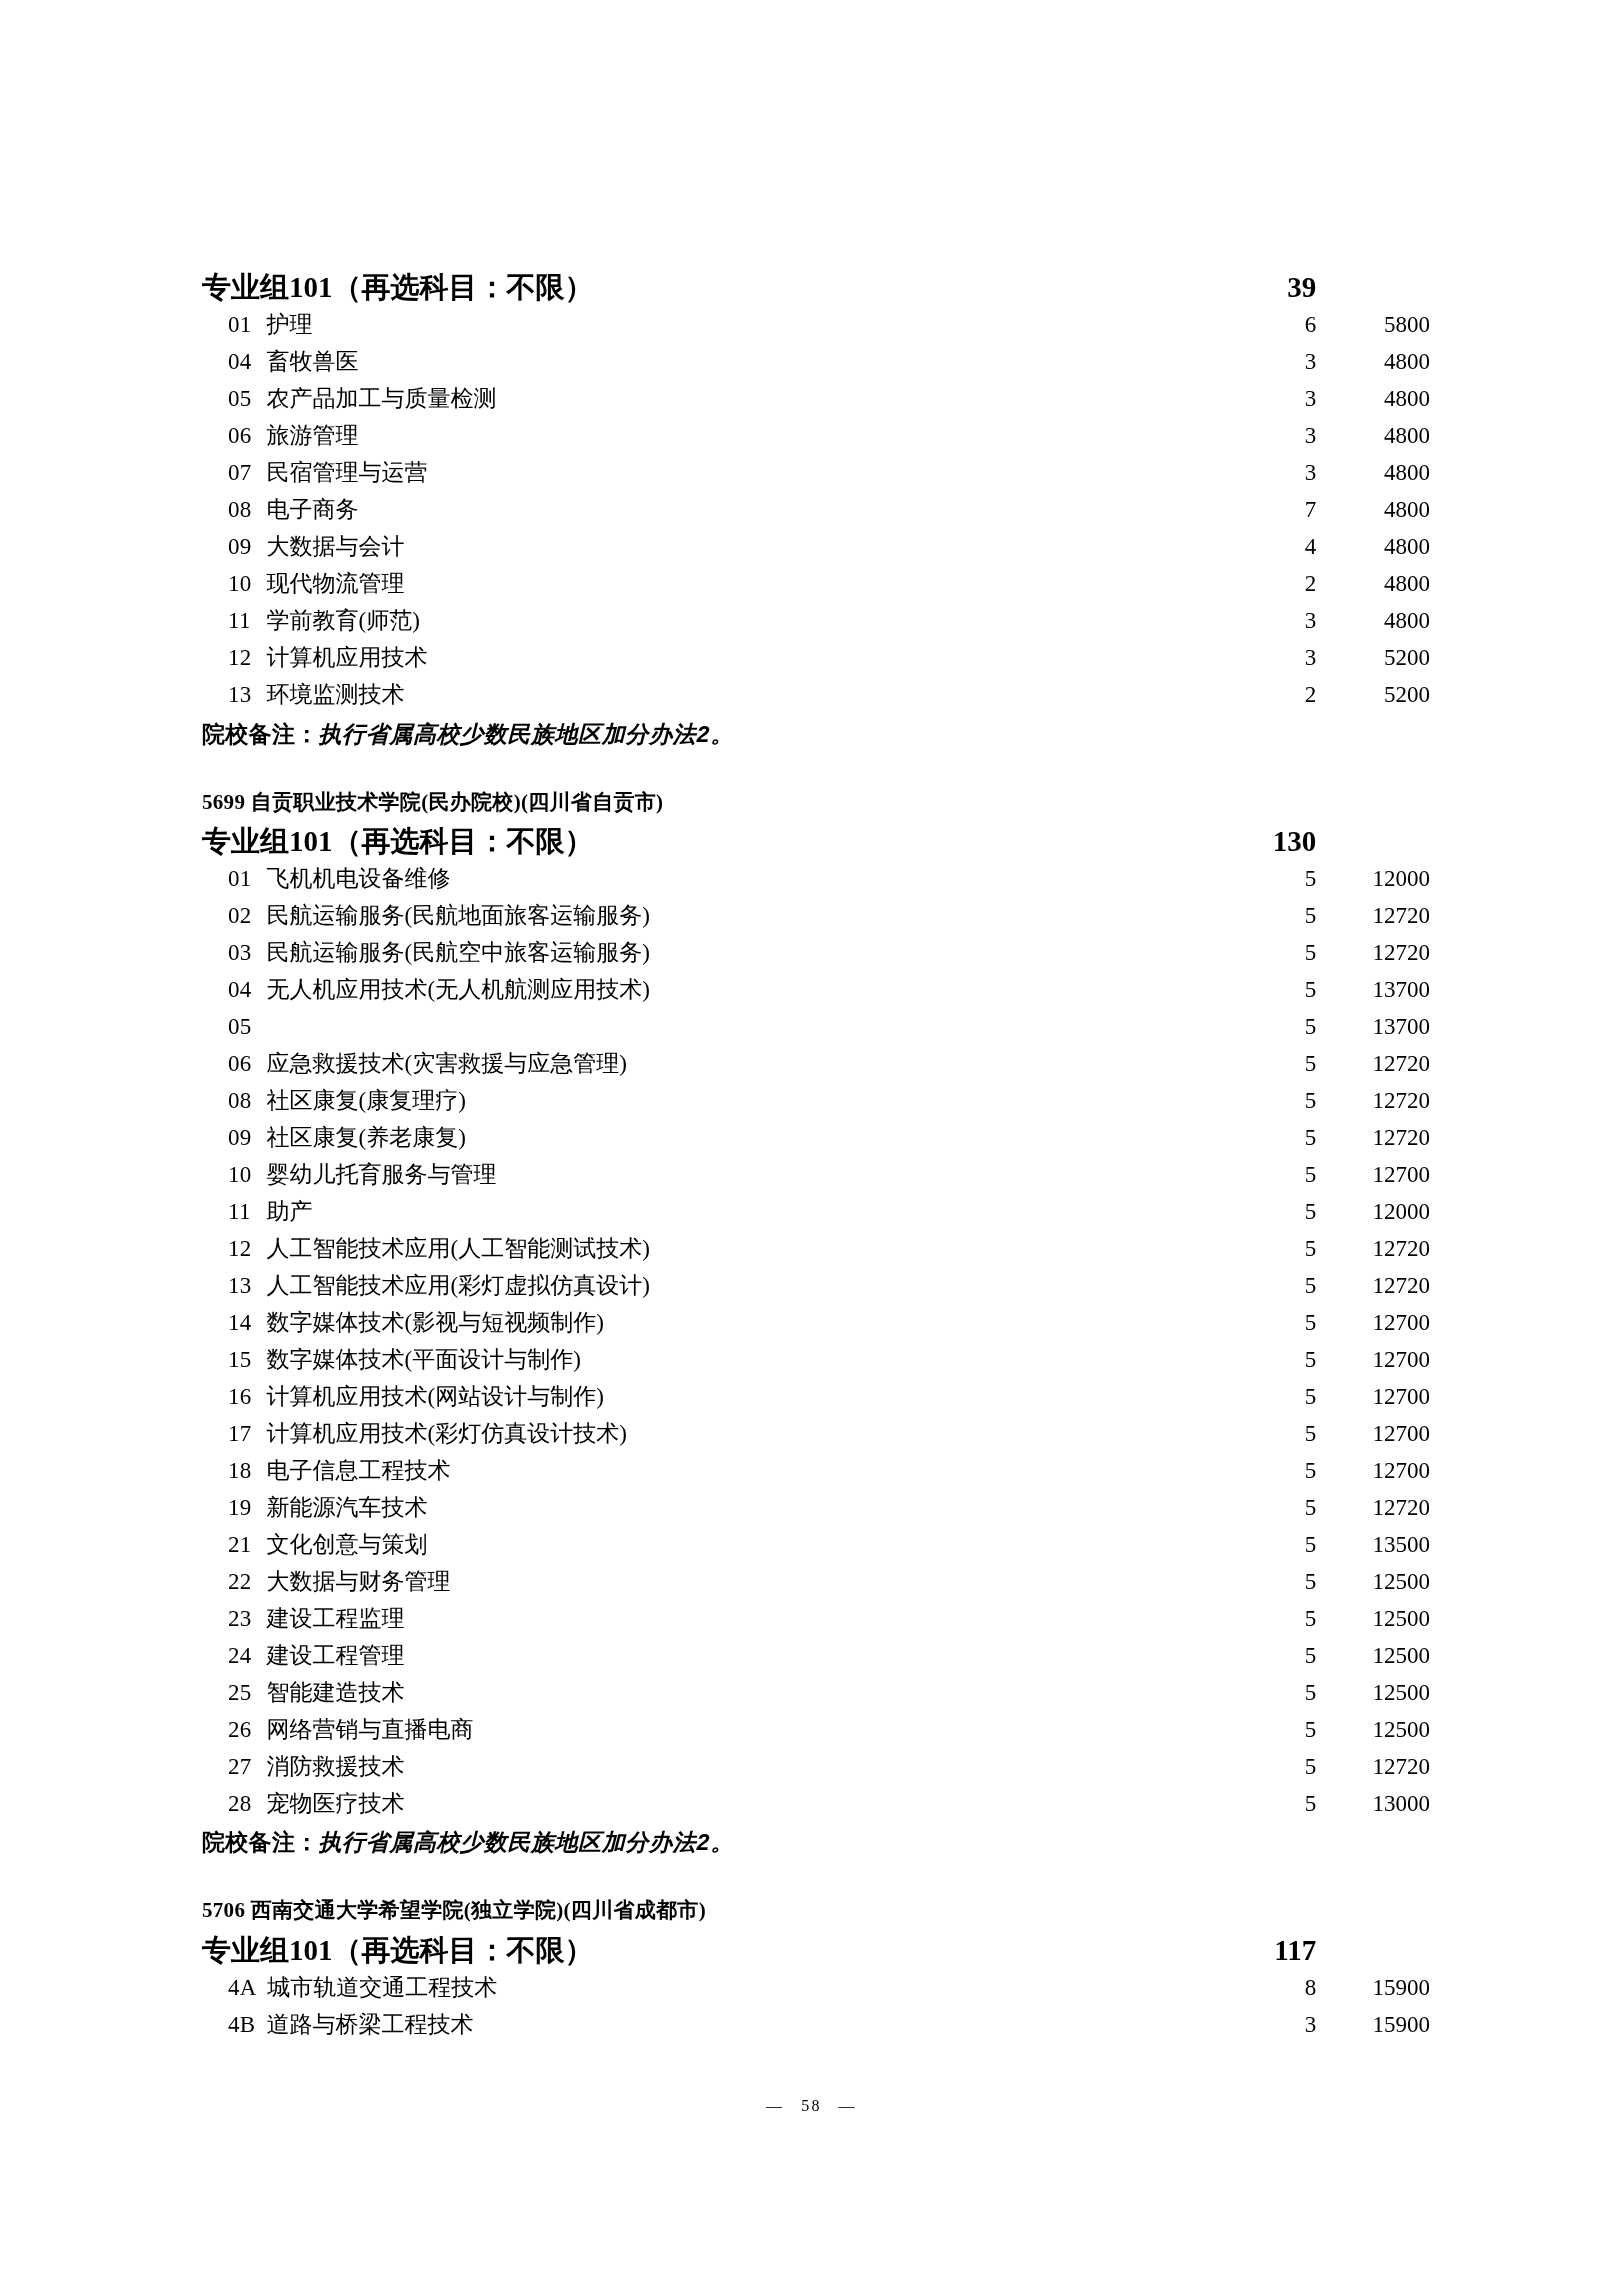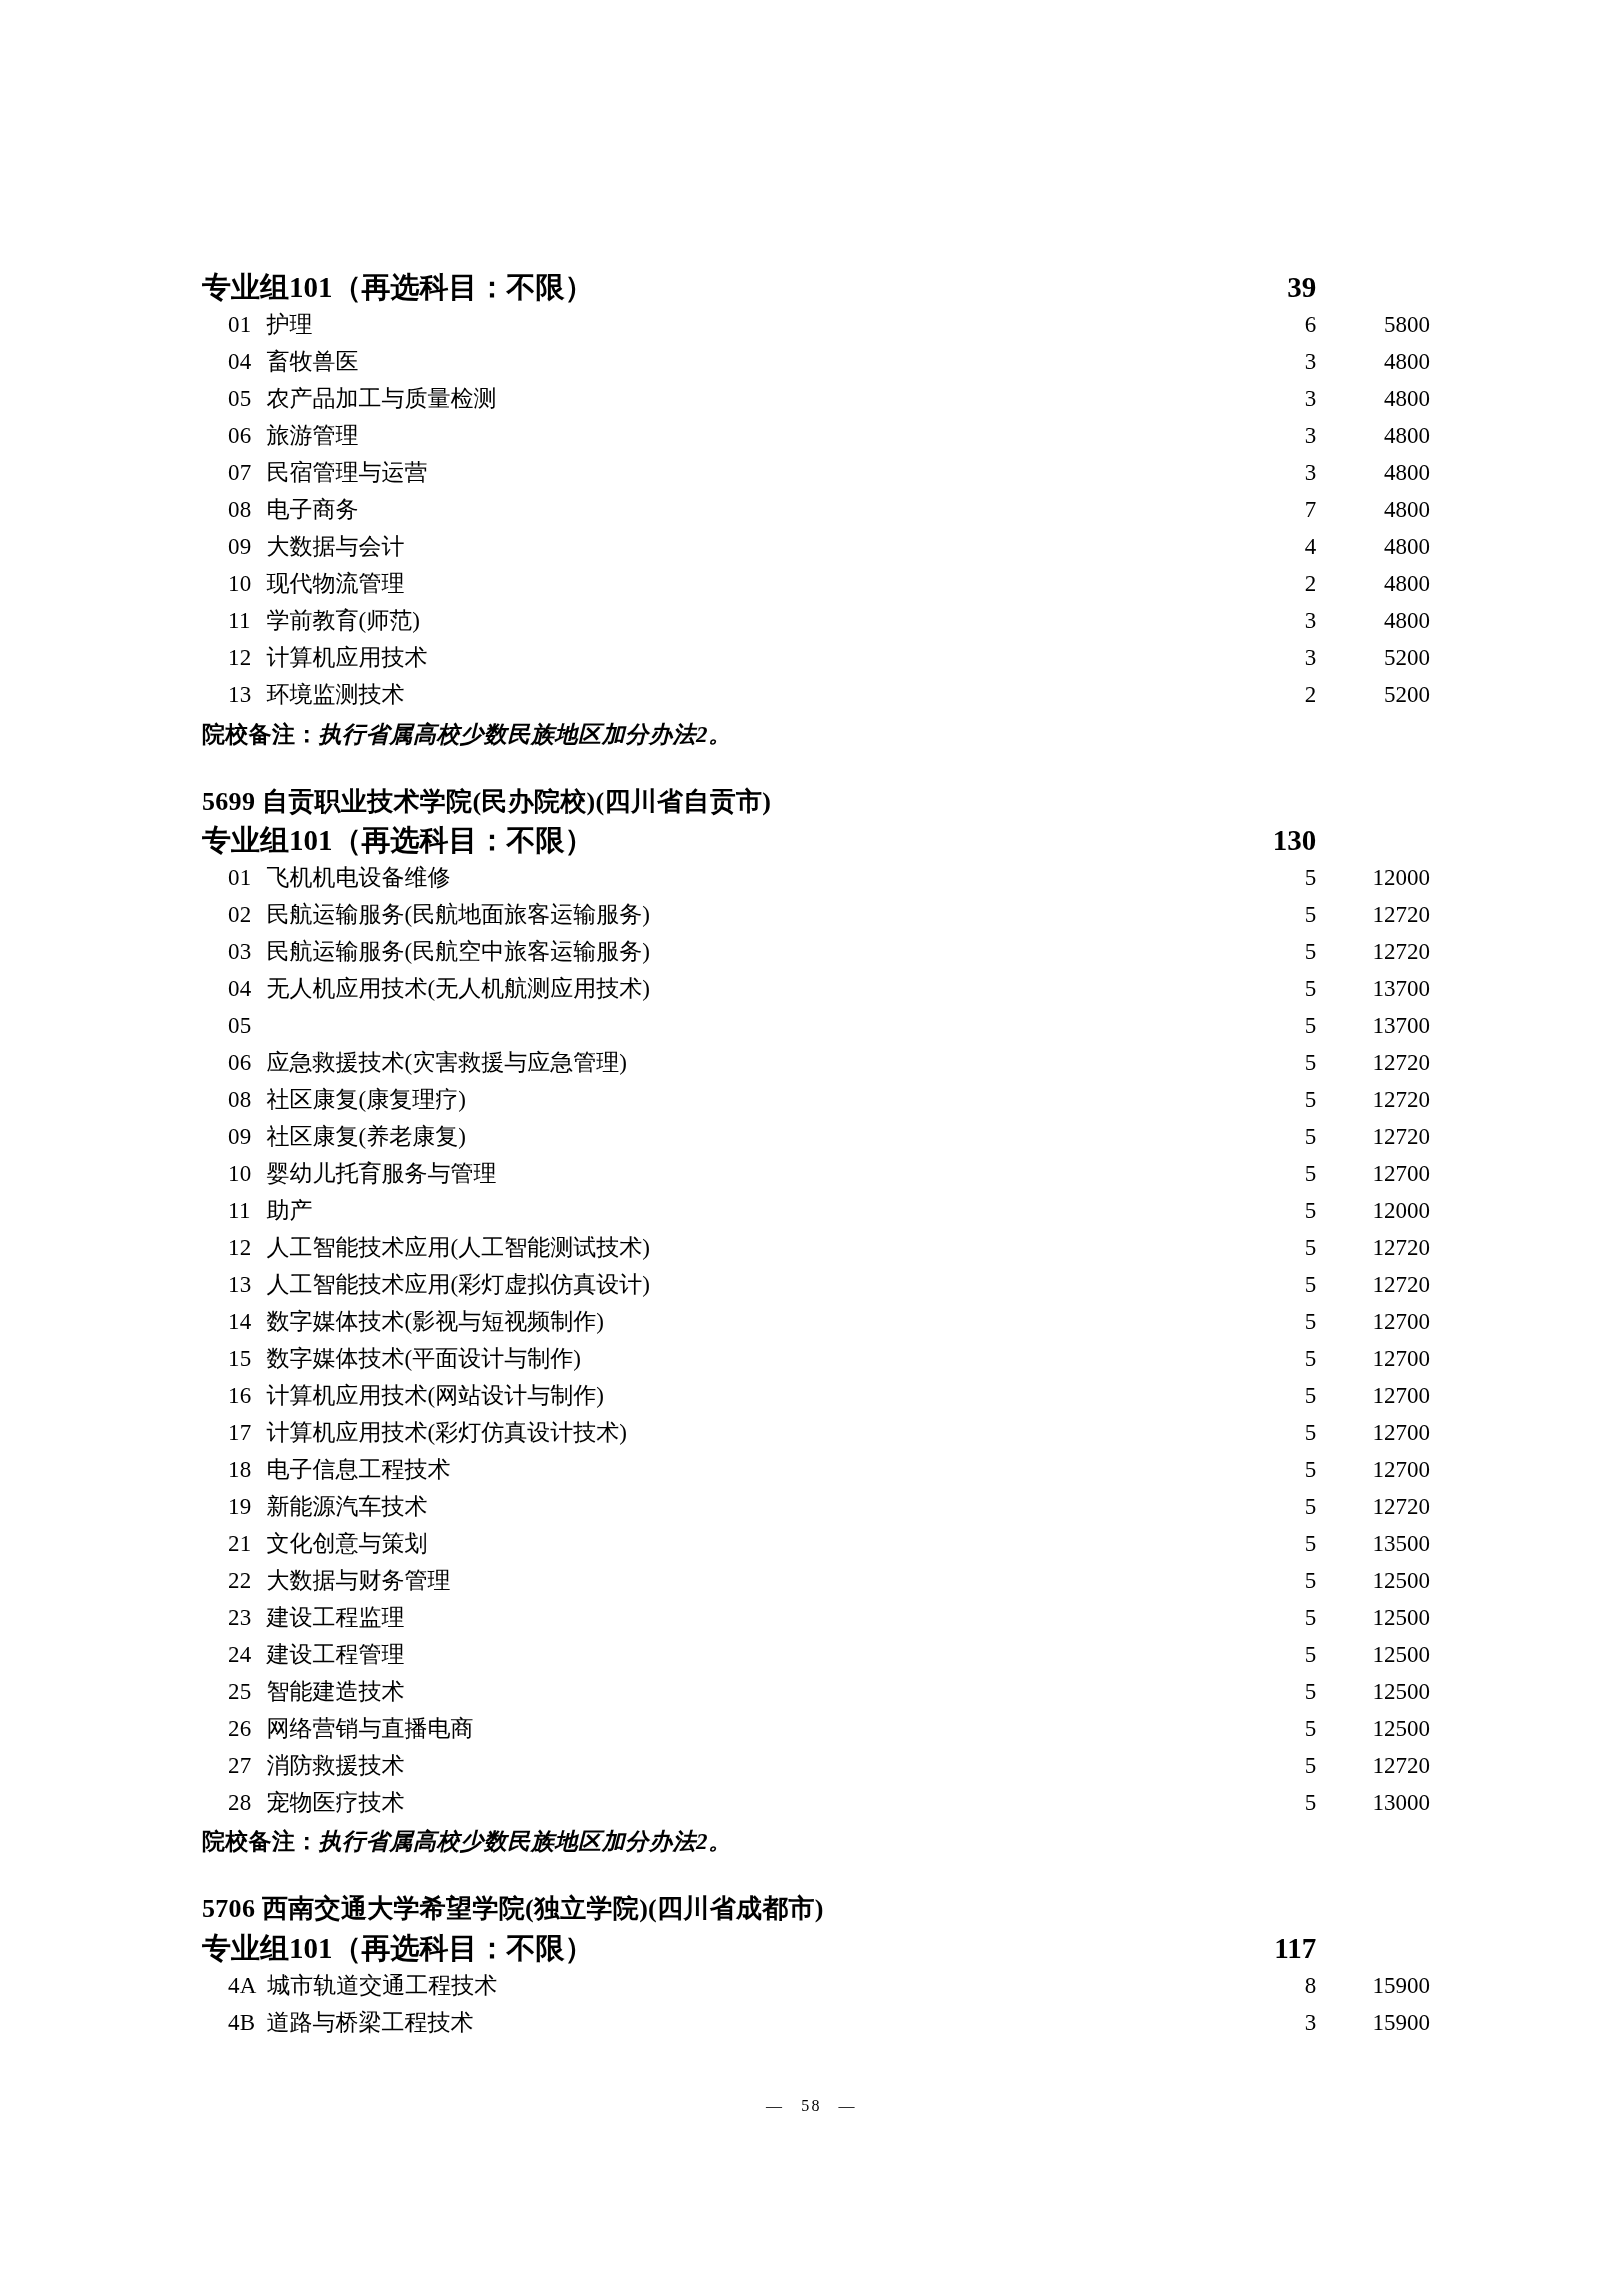--- a/index.html
+++ b/index.html
@@ -22,21 +22,21 @@
     box-sizing: border-box;
     padding: 269px 193px 0 202px;
   }
   .block {
     margin-bottom: 0;
   }
   .group-header,
   .school-header,
   .note-line {
     font-weight: bold;
-    font-size: 26px;
+    font-size: 21px;
     line-height: 37px;
     letter-spacing: 0.3px;
   }
   .school-header {
     margin-top: 30px;
     margin-bottom: 2.3px;
     padding-left: 0;
   }
   .group-row {
     display: flex;
@@ -97,20 +97,21 @@
     font-size: 23px;
     line-height: 36px;
   }
   .note-line .note-label {
     font-weight: bold;
   }
   .note-line .note-text {
     font-weight: bold;
     font-style: italic;
     letter-spacing: 0.6px;
+    font-family: Liberation Mono, monospace;
   }
   .footer {
     position: absolute;
     left: 0;
     top: 2097px;
     width: 1623px;
     text-align: center;
     font-size: 16px;
     letter-spacing: 2.3px;
   }

